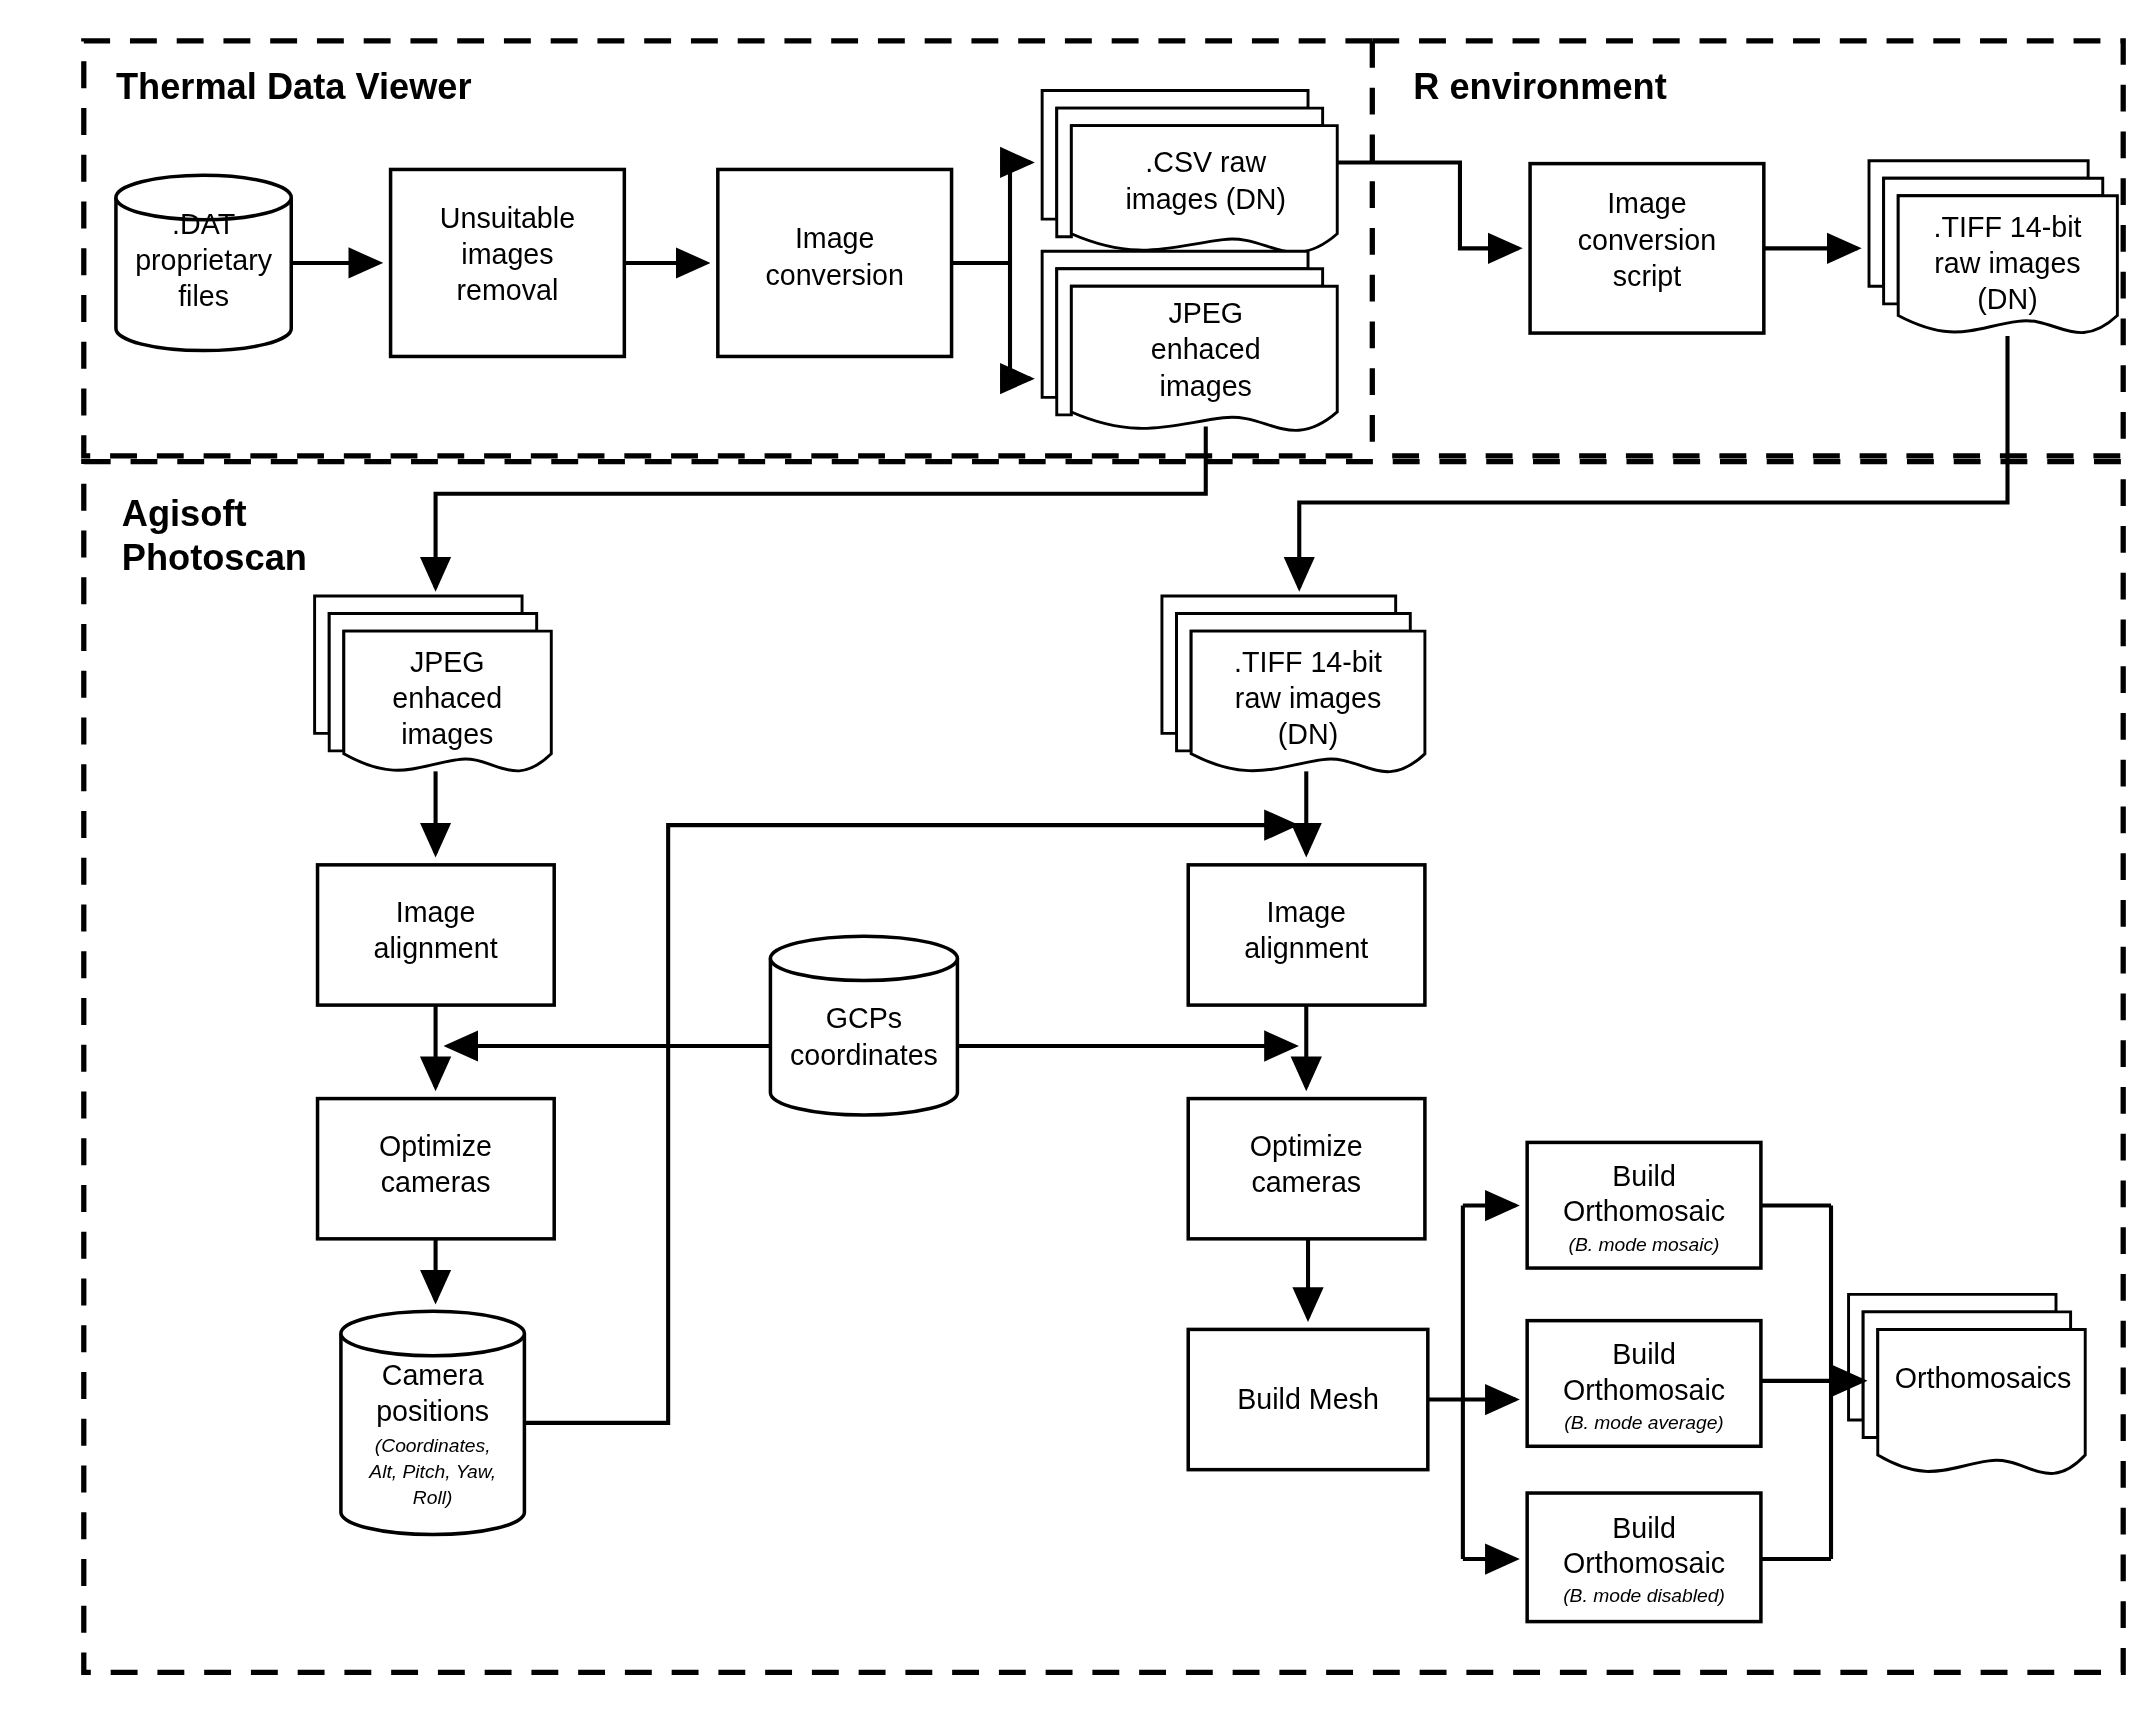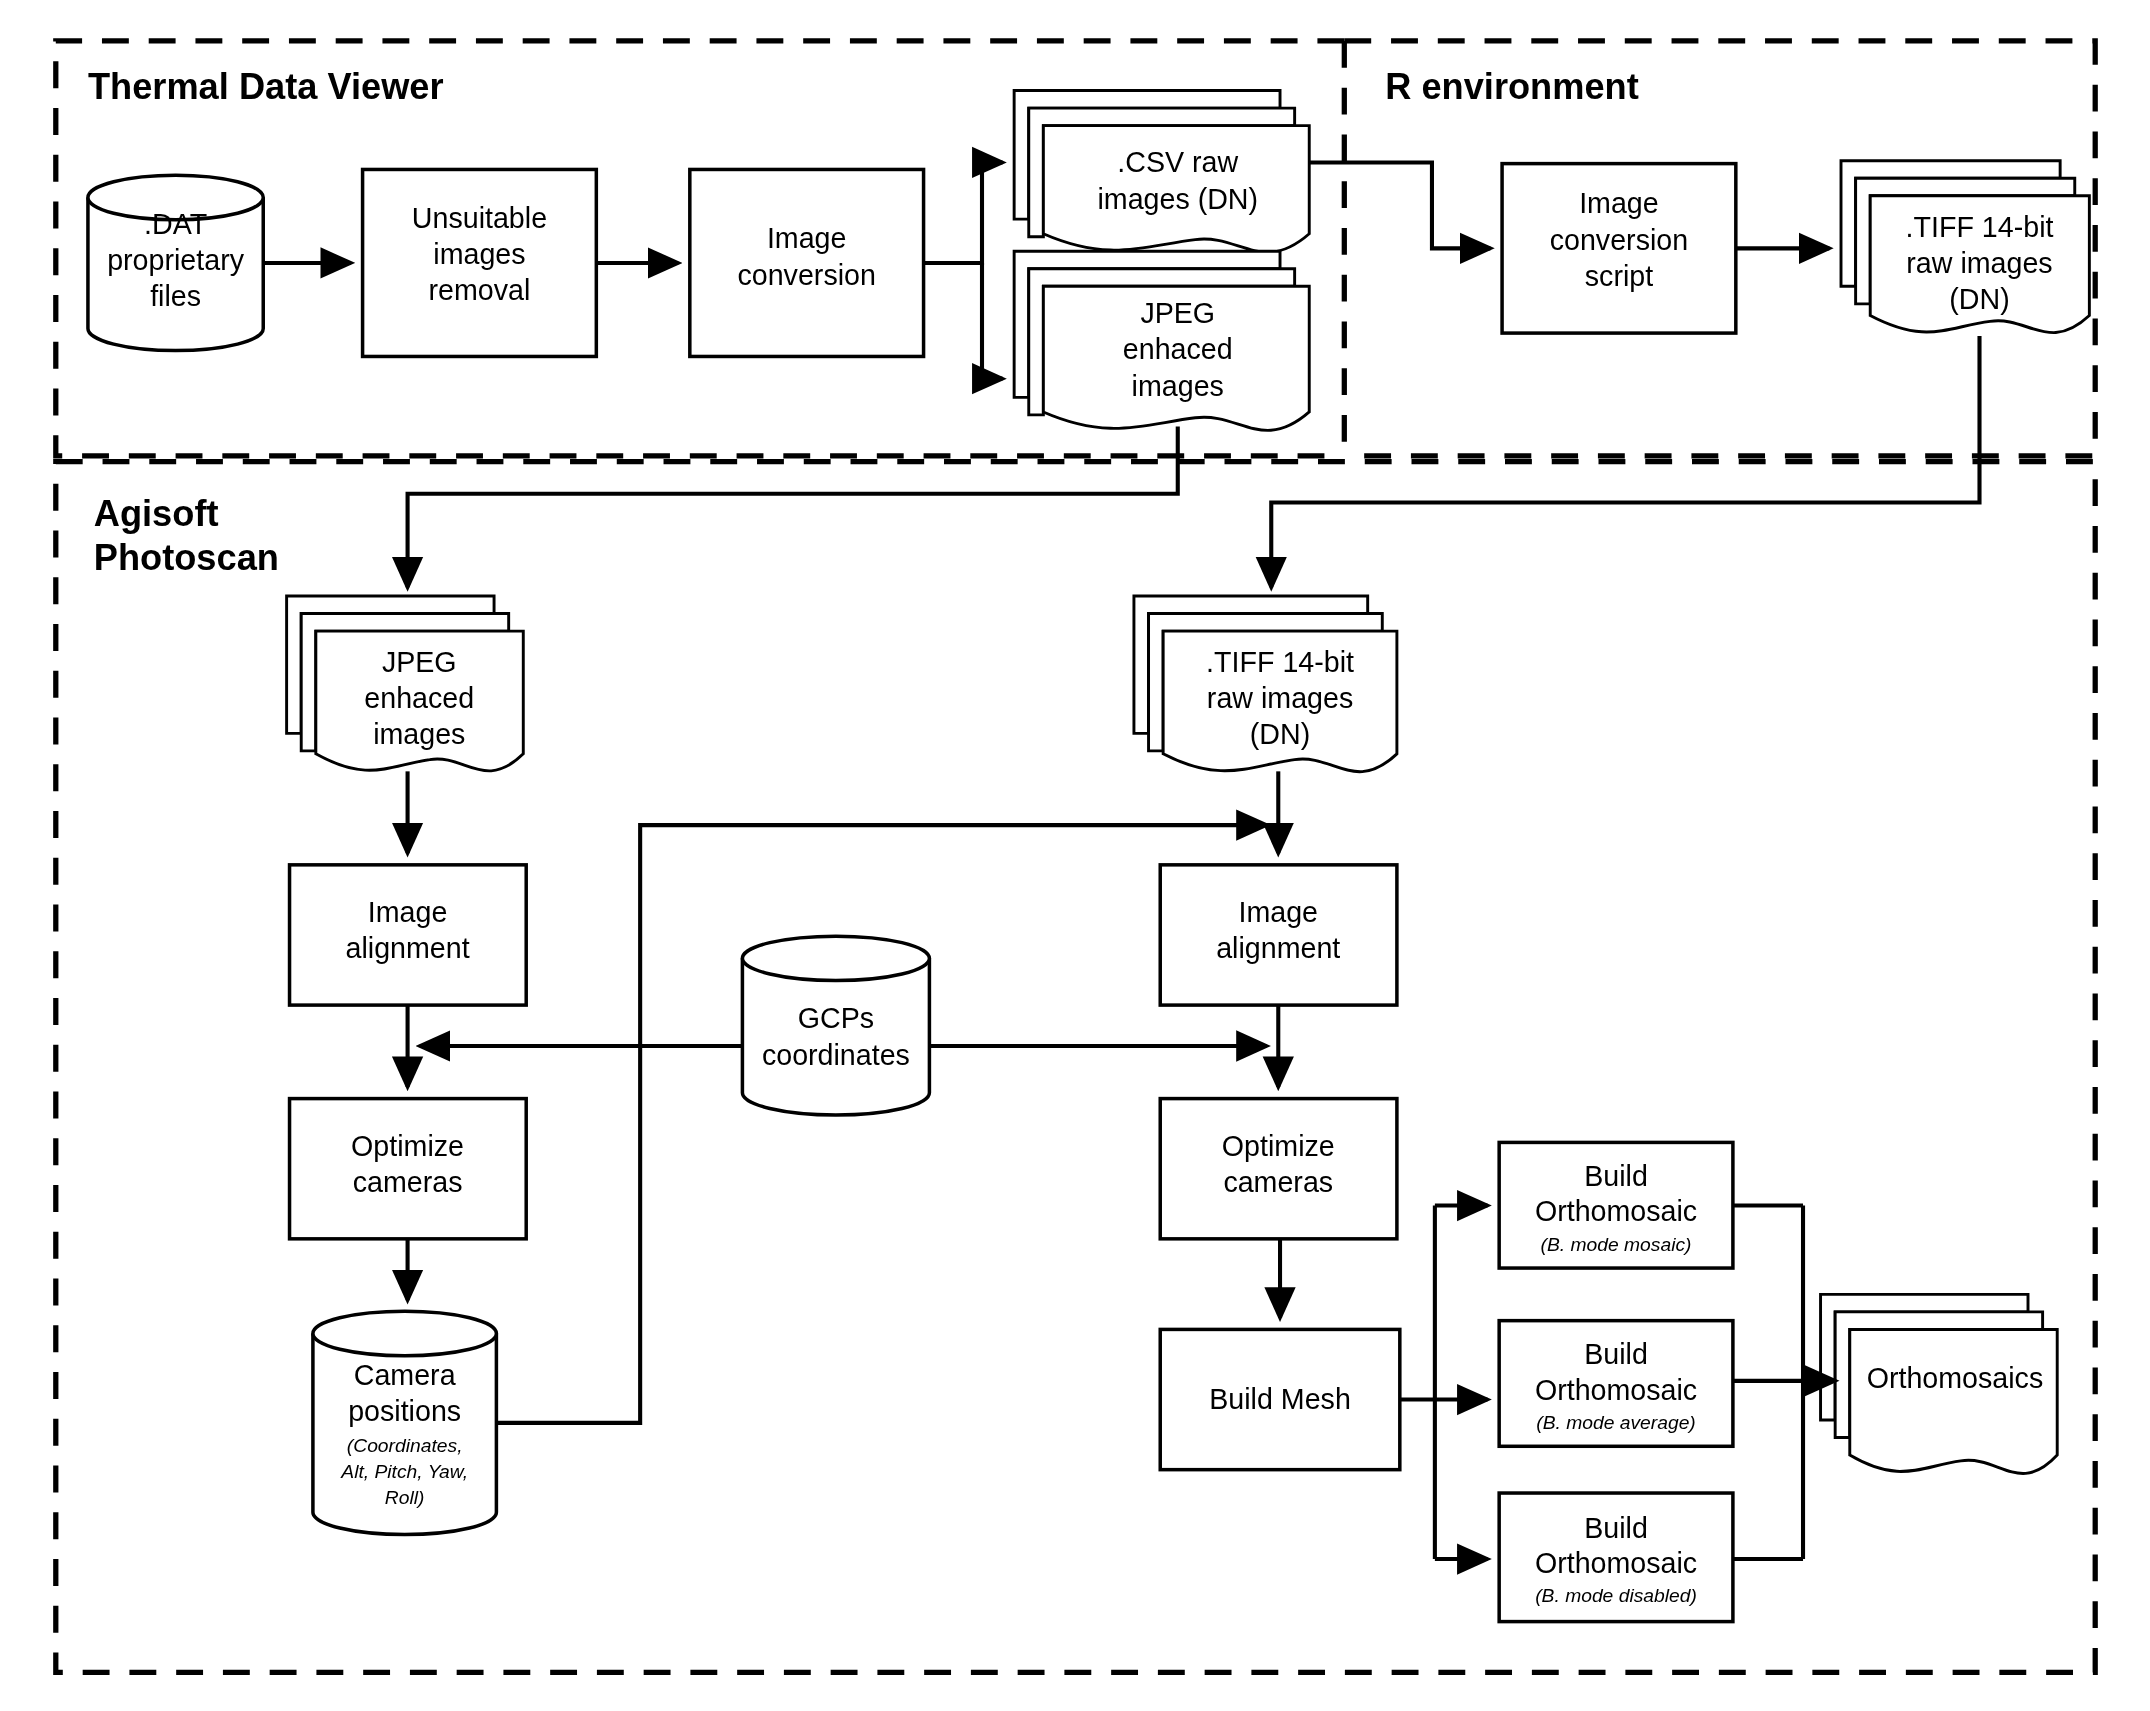--- a/index.html
+++ b/index.html
@@ -1,18 +1,18 @@
 <!DOCTYPE html>
 <html style="font-size:9.4px"><head>
 <meta charset="utf-8">
 <style>
   html,body{margin:0;padding:0;background:#ffffff;}
   body{width:2151px;height:1711px;overflow:hidden;
        font-family:"Liberation Sans",sans-serif;color:#000;}
-  #stage{position:relative;width:1700px;height:1711px;}
+  #stage{position:relative;width:1700px;height:1711px;margin-left:28px;}
   svg#diagram{position:absolute;left:0;top:0;width:2151px;height:1711px;display:block;}
   text{font-family:"Liberation Sans",sans-serif;fill:#000;}
   .grp-title{font-size:62px;font-weight:bold;letter-spacing:0px;}
   .node-label{font-size:49px;}
   .node-sub{font-size:33px;font-style:italic;}
   .shape{fill:#ffffff;stroke:#000000;stroke-width:6;}
   .shape-thin{fill:#ffffff;stroke:#000000;stroke-width:5;}
   .conn{stroke:#000000;stroke-width:7;fill:none;}
   .dashborder{fill:none;stroke:#000000;stroke-width:9;stroke-dasharray:46 34;}
 </style>

